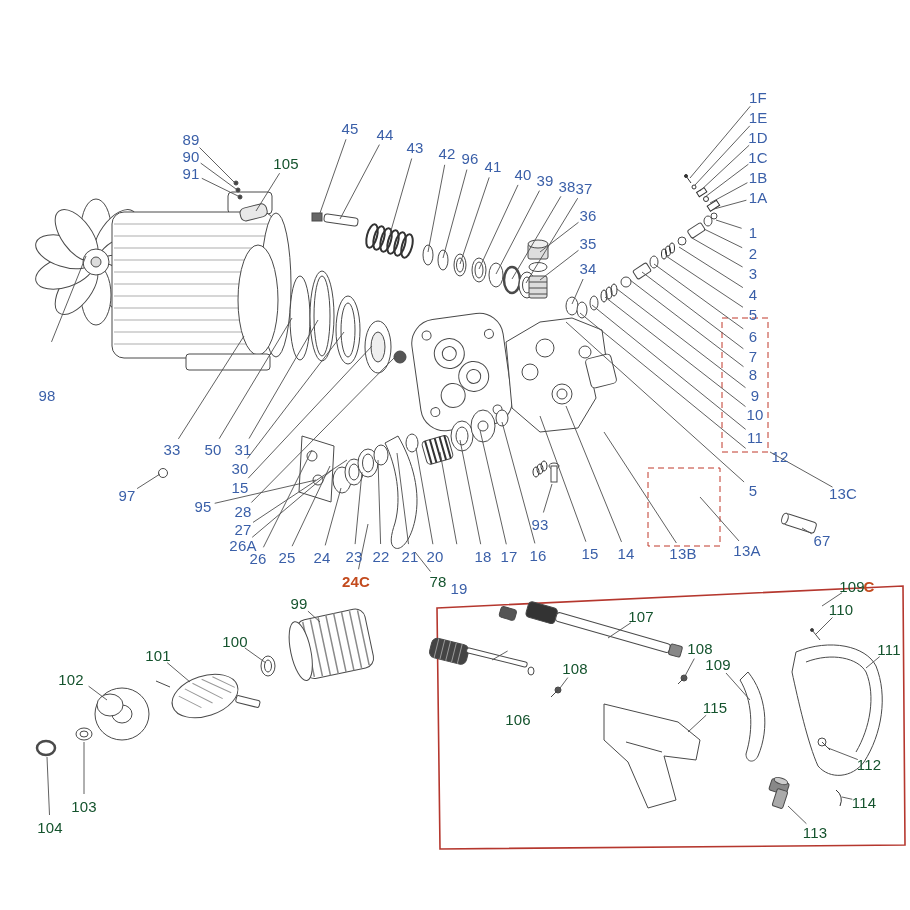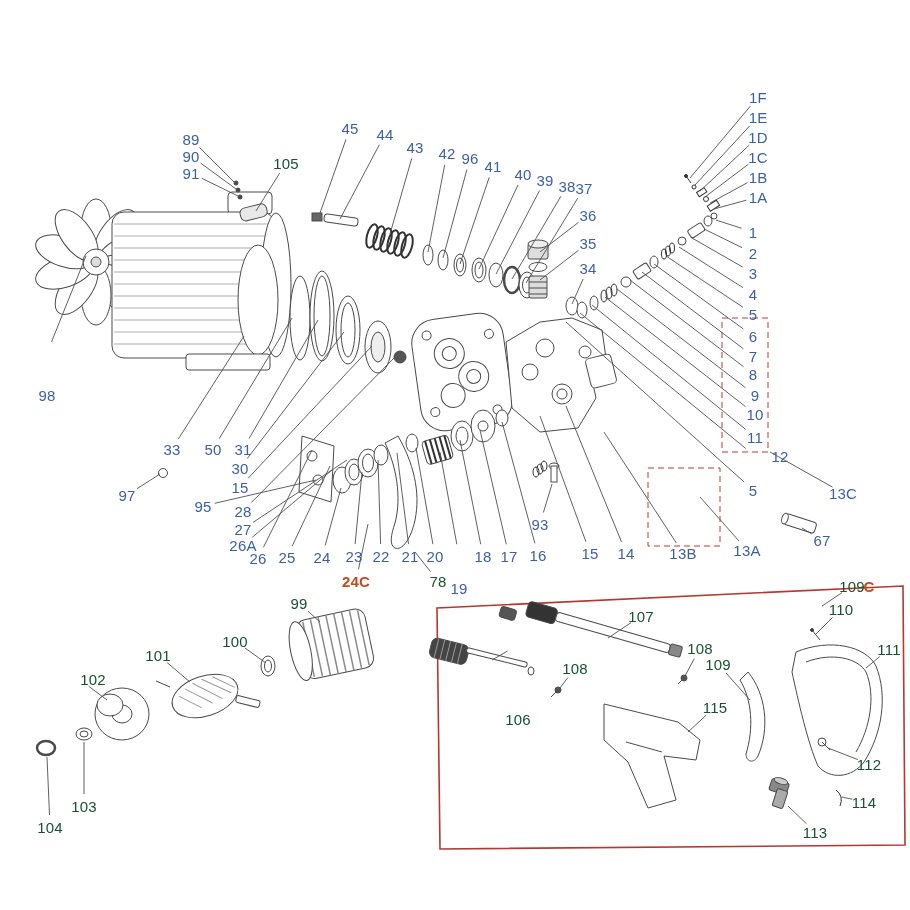--- a/index.html
+++ b/index.html
@@ -405,21 +405,21 @@
       <div class="part-label blue" style="left: 588px; top: 243px;">35</div>
       <div class="part-label blue" style="left: 588px; top: 268px;">34</div>
       <div class="part-label blue" style="left: 540px; top: 524px;">93</div>
       <div class="part-label blue" style="left: 822px; top: 540px;">67</div>
       <div class="part-label dark" style="left: 286px; top: 163px;">105</div>
       <div class="part-label dark" style="left: 438px; top: 581px;">78</div>
       <div class="part-label red" style="left: 356px; top: 581px;">24C</div>
       <div class="part-label dark" style="left: 299px; top: 603px;">99</div>
       <div class="part-label dark" style="left: 235px; top: 641px;">100</div>
       <div class="part-label dark" style="left: 158px; top: 655px;">101</div>
-      <div class="part-label dark" style="left: 93px; top: 679px;">102</div>
+      <div class="part-label dark" style="left: 71px; top: 679px;">102</div>
       <div class="part-label dark" style="left: 84px; top: 806px;">103</div>
       <div class="part-label dark" style="left: 50px; top: 827px;">104</div>
       <div class="part-label dark" style="left: 518px; top: 676px; margin-top: 43px;">106</div>
       <div class="part-label dark" style="left: 641px; top: 616px;">107</div>
       <div class="part-label dark" style="left: 575px; top: 668px;">108</div>
       <div class="part-label dark" style="left: 700px; top: 648px;">108</div>
       <div class="part-label dark" style="left: 718px; top: 664px;">109</div>
       <div class="part-label dark" style="left: 852px; top: 586px;">109</div>
       <div class="part-label red" style="left: 869px; top: 586px;">C</div>
       <div class="part-label dark" style="left: 841px; top: 609px;">110</div>

